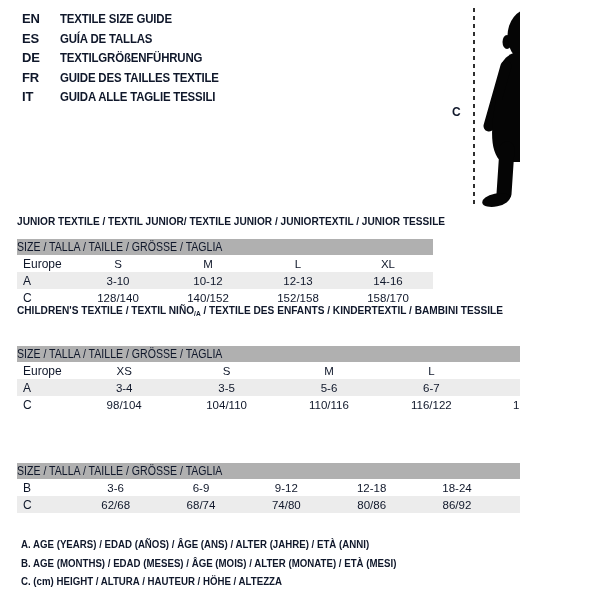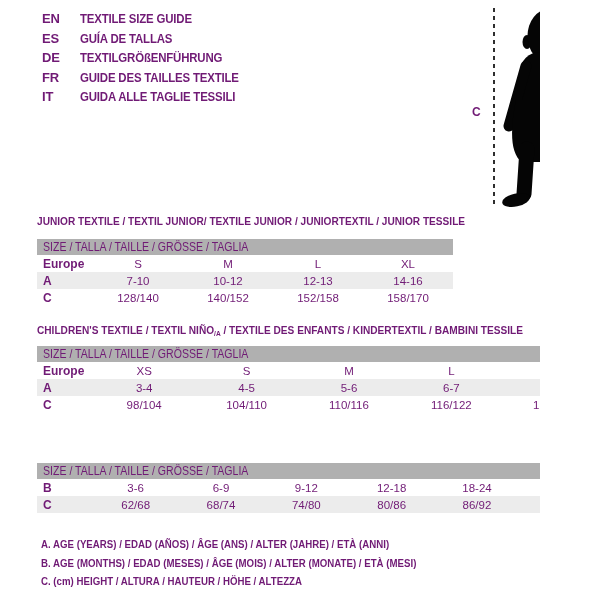--- a/index.html
+++ b/index.html
@@ -1,38 +1,38 @@
 <!DOCTYPE html>
 <html><head>
 <meta charset="utf-8">
 <style>
   html,body{margin:0;padding:0;background:#ffffff;}
   #page{
     position:relative;width:520px;height:600px;background:#ffffff;overflow:hidden;
-    font-family:"Liberation Sans",sans-serif;color:#701a75;margin-left:20px;
+    font-family:"Liberation Sans",sans-serif;color:#0f172a;
   }
   .cond{display:inline-block;transform:scaleX(0.88);transform-origin:0 50%;white-space:nowrap;}
 
   
   .lang-block{position:absolute;left:22px;top:9px;}
   .lang-row{display:grid;grid-template-columns:38px auto;line-height:19.6px;
     font-size:13px;font-weight:700;letter-spacing:-0.2px;}
 
   
   .c-label{position:absolute;left:452px;top:105px;font-size:12px;font-weight:700;}
   .dash-line{position:absolute;left:473px;top:8px;width:2px;height:198px;
     background:repeating-linear-gradient(#2e2e2e 0 4px,transparent 4px 8px);}
   .baby-svg{position:absolute;left:480px;top:4px;}
 
   
   .tbl-title{position:absolute;left:17px;font-size:11.5px;font-weight:700;line-height:15px;}
   .size-table{position:absolute;left:17px;border-collapse:collapse;table-layout:fixed;}
   .size-table td{padding:0;vertical-align:middle;font-size:11.5px;text-align:center;height:17px;}
-  .size-table tr.hdr-row td{background:#b0b0b0;text-align:left;padding-left:6px;height:16px;font-size:12px;}
-  .size-table td.lbl{text-align:left;padding-left:6px;font-size:12px;font-weight:bold;}
+  .size-table tr.hdr-row td{background:#b0b0b0;text-align:left;padding-left:0;height:16px;font-size:12px;}
+  .size-table td.lbl{text-align:left;padding-left:6px;font-size:12px;}
   .size-table tr.stripe td{background:#ececec;}
   .t1{width:416px;} .t2,.t3{width:568px;}
   .label-col{width:56px;}
   .sub{font-size:7.5px;vertical-align:-2px;letter-spacing:0;}
 
   
   .legend{position:absolute;left:21px;top:535px;}
   .legend-line{font-size:11px;font-weight:700;line-height:18.5px;}
 </style>
 </head>
@@ -96,36 +96,36 @@
     </tr>
     <tr>
       <td class="lbl">Europe</td>
       <td>S</td>
       <td>M</td>
       <td>L</td>
       <td>XL</td>
     </tr>
     <tr class="stripe">
       <td class="lbl">A</td>
-      <td>7-10</td>
+      <td>3-10</td>
       <td>10-12</td>
       <td>12-13</td>
       <td>14-16</td>
     </tr>
     <tr>
       <td class="lbl">C</td>
       <td>128/140</td>
       <td>140/152</td>
       <td>152/158</td>
       <td>158/170</td>
     </tr>
   </tbody>
     </table>
 
-  <div class="tbl-title" style="top:323px">
+  <div class="tbl-title" style="top:303px">
     <span class="cond"><span>CHILDREN'S TEXTILE / TEXTIL NIÑO</span><span class="sub">/A</span><span> / TEXTILE DES ENFANTS / KINDERTEXTIL / BAMBINI TESSILE</span></span>
   </div>
   <table class="size-table t2" style="top:346px">
     <colgroup>
         <col class="label-col">
         <col>
         <col>
         <col>
         <col>
         <col>
@@ -138,21 +138,21 @@
       <td class="lbl">Europe</td>
       <td>XS</td>
       <td>S</td>
       <td>M</td>
       <td>L</td>
       <td>XL</td>
     </tr>
     <tr class="stripe">
       <td class="lbl">A</td>
       <td>3-4</td>
-      <td>4-5</td>
+      <td>3-5</td>
       <td>5-6</td>
       <td>6-7</td>
       <td>7-8</td>
     </tr>
     <tr>
       <td class="lbl">C</td>
       <td>98/104</td>
       <td>104/110</td>
       <td>110/116</td>
       <td>116/122</td>

